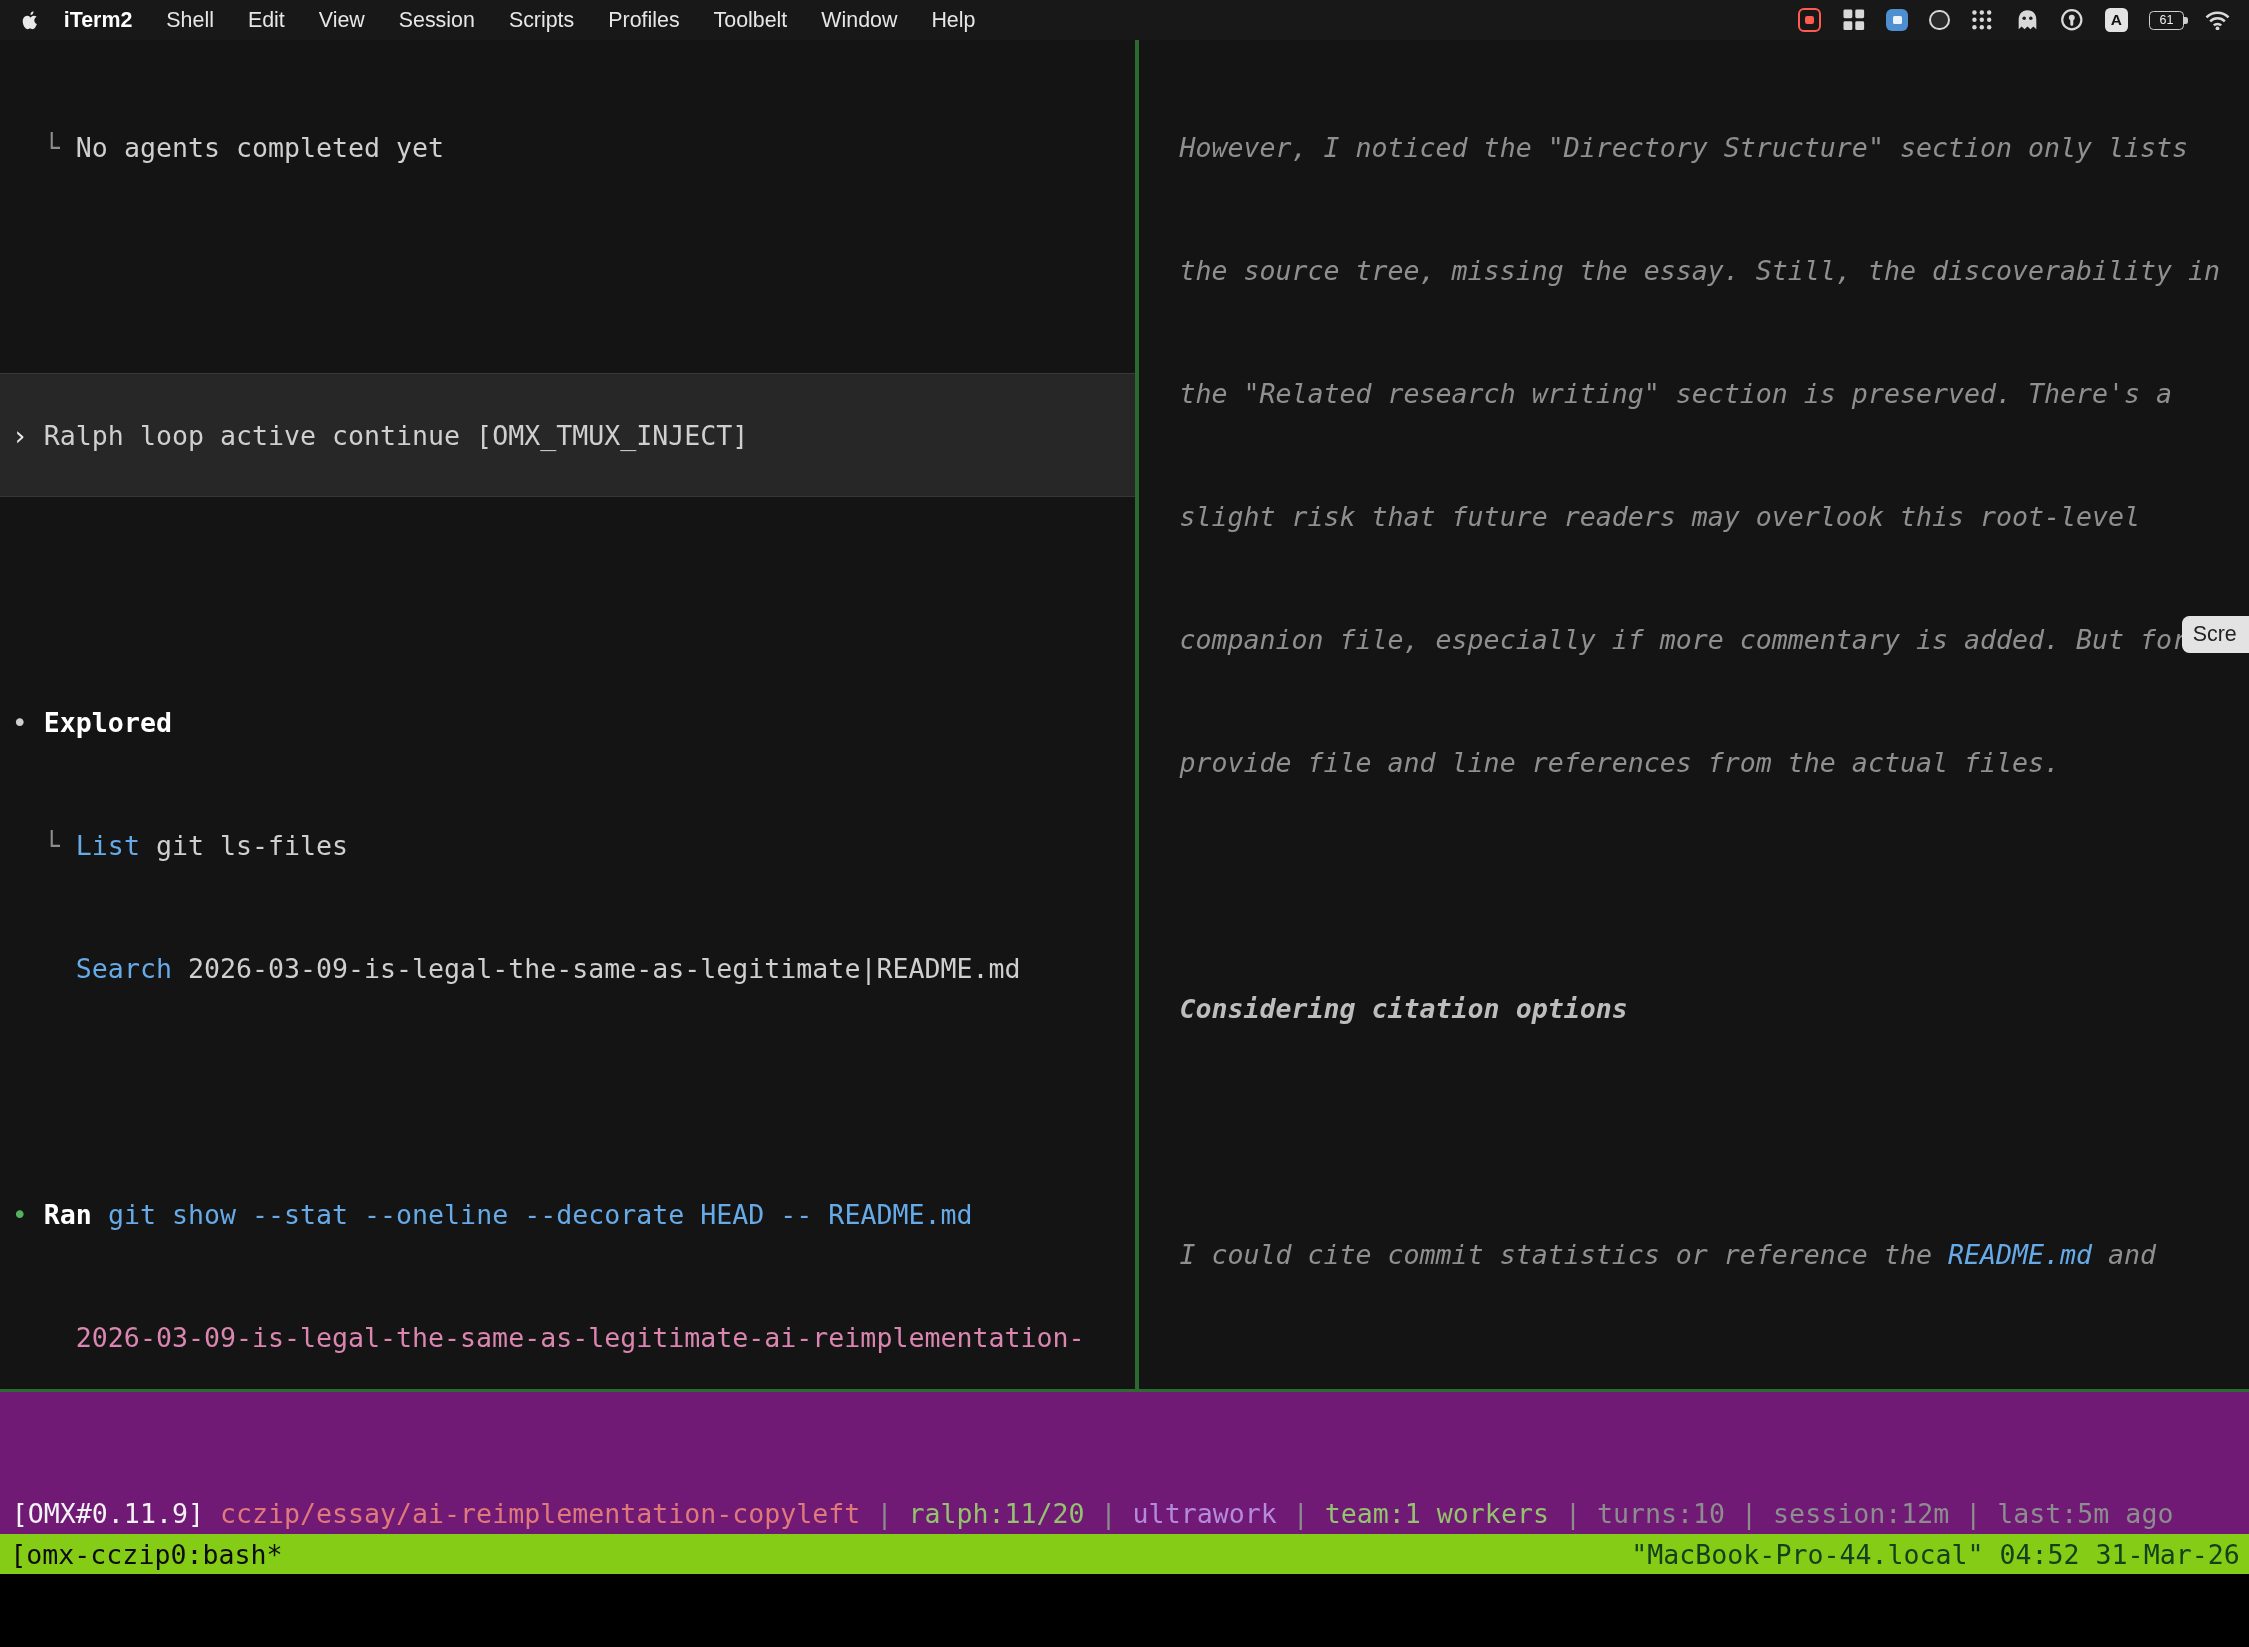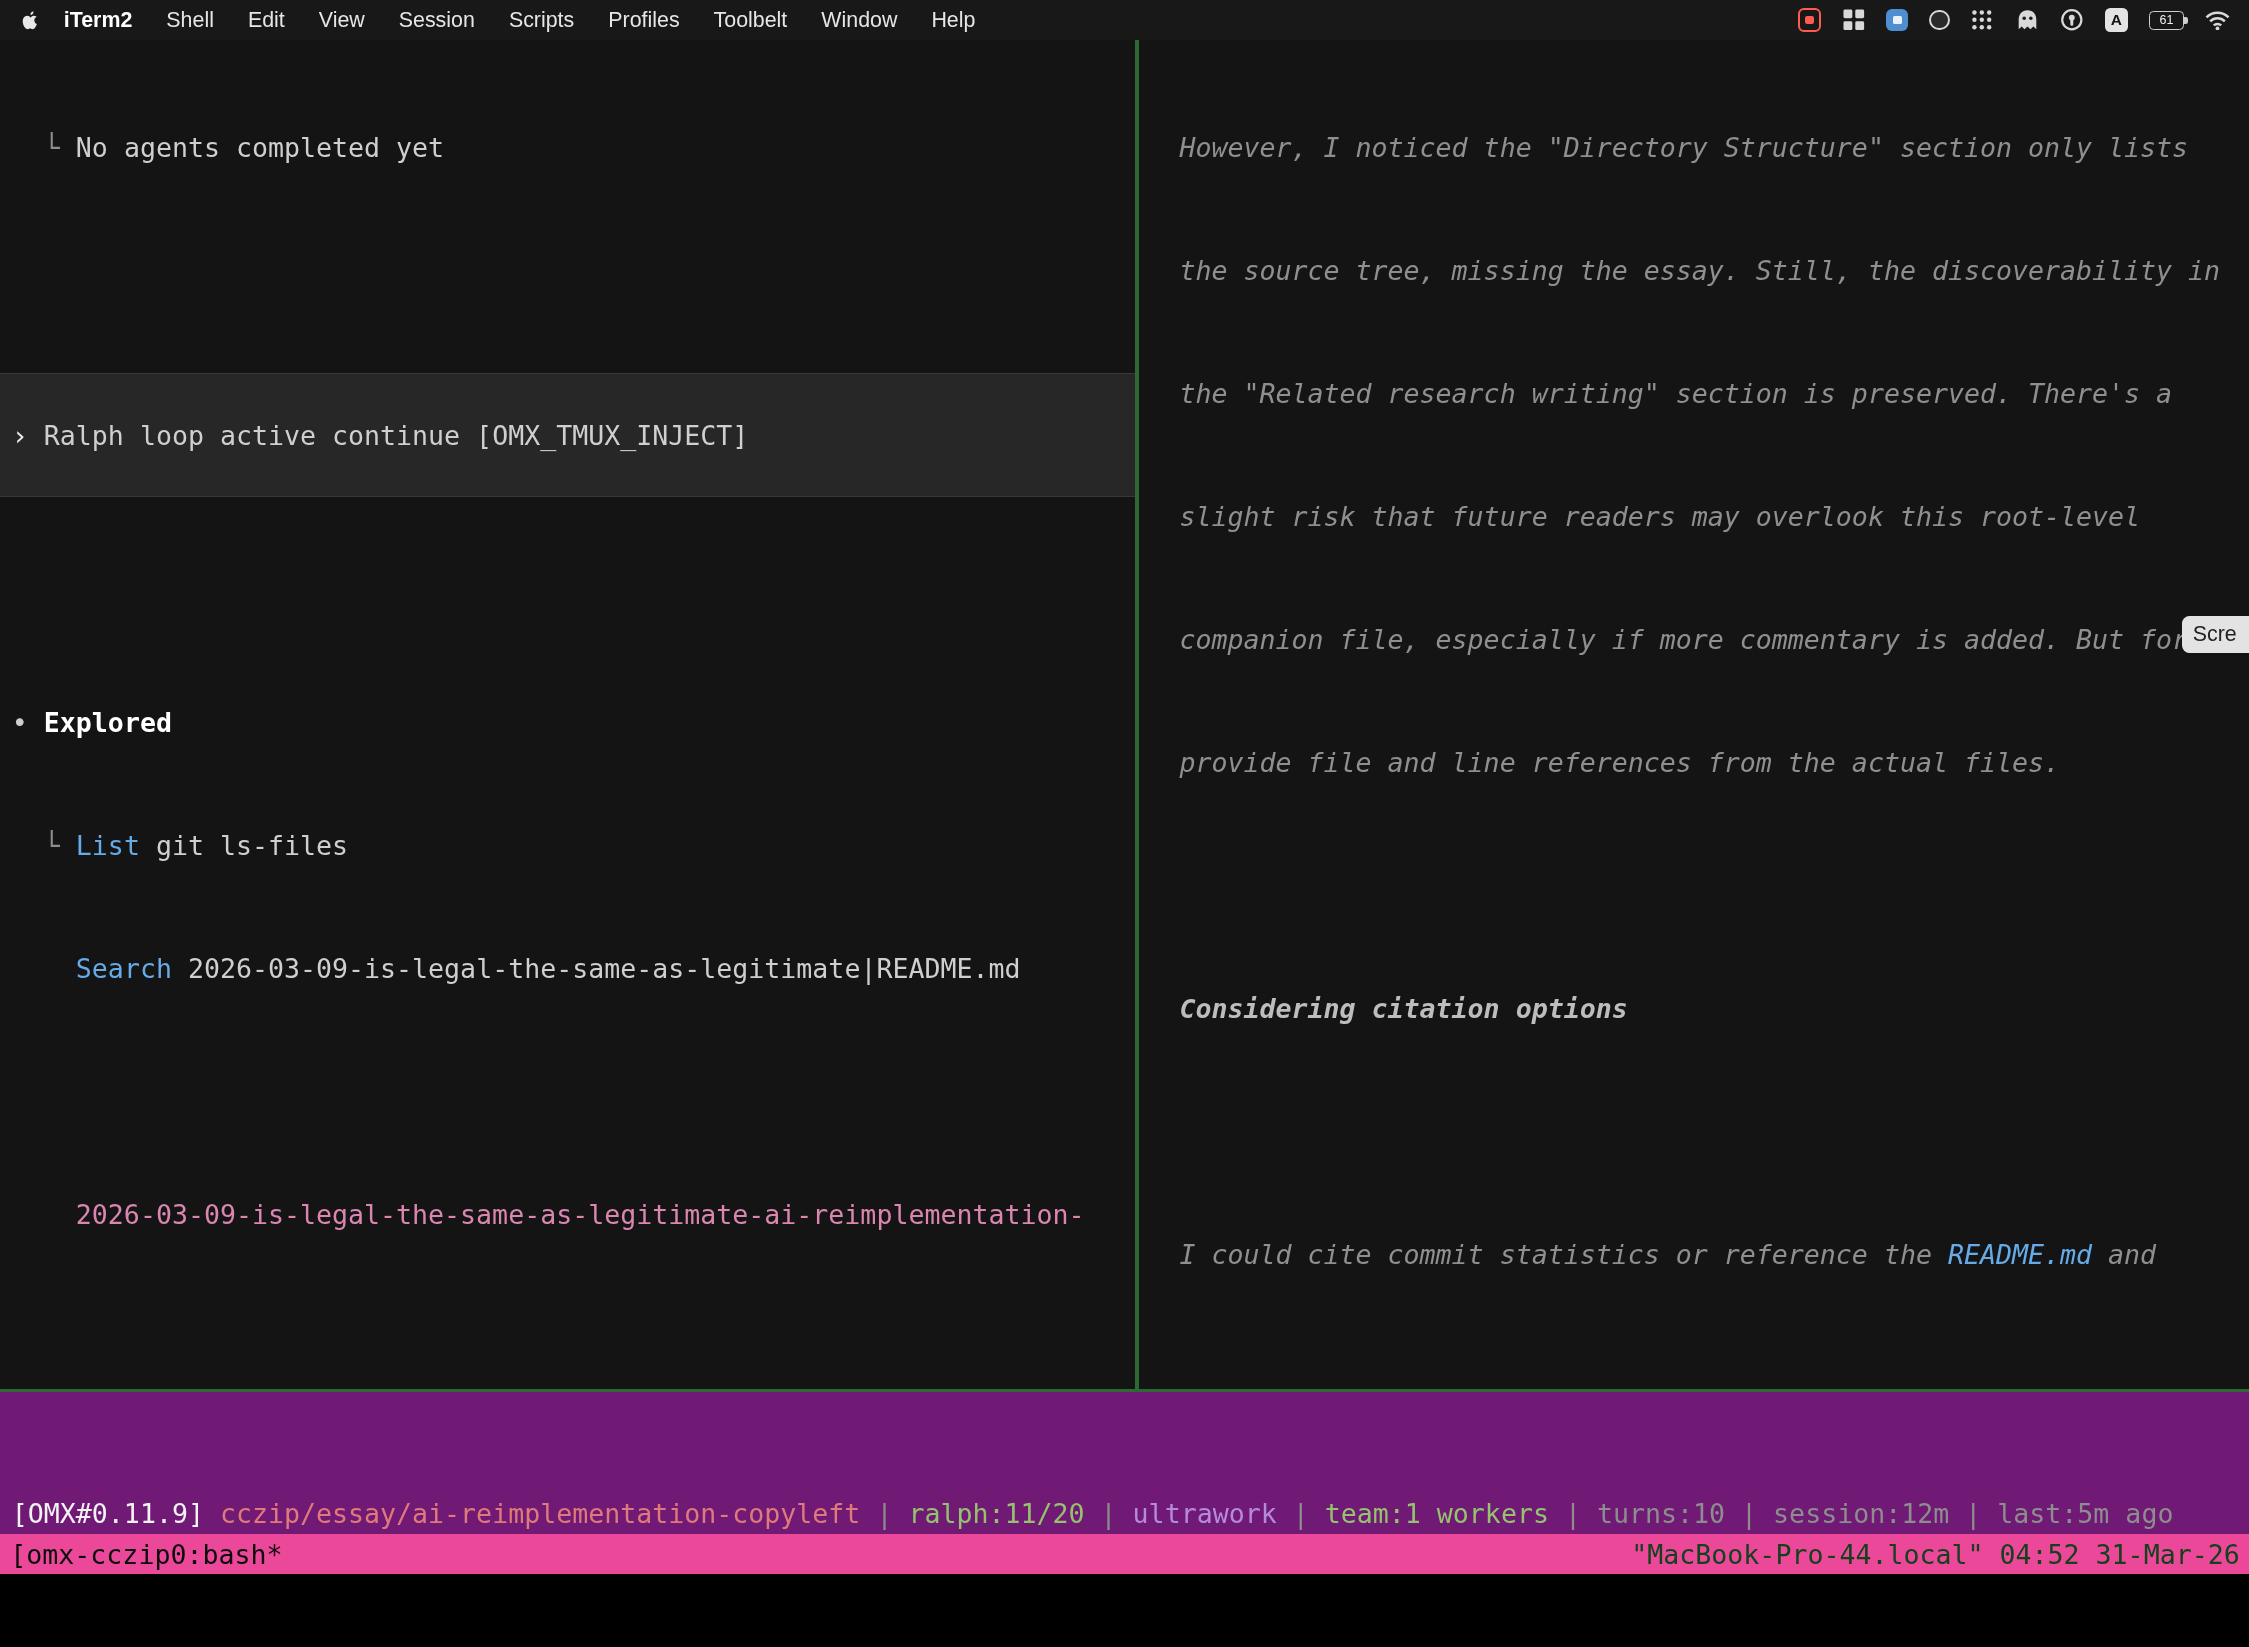--- a/index.html
+++ b/index.html
@@ -70,21 +70,21 @@
   .divider-h { height:3px; background:#2c6a31; }
   .omx-area { height:142px; background:#701a75; font-family:"DejaVu Sans Mono","Liberation Mono",monospace;
               font-size:26.6px; line-height:41px; white-space:pre; }
   .omx-line { padding:19px 0 0 11.8px; }
   .c-ver { color:#f2f2f2; }
   .c-path { color:#e07a7a; }
   .c-ralph { color:#94c26e; }
   .c-ultra { color:#b48bd9; }
   .c-team { color:#94c26e; }
 
-  .tmux-bar { height:40px; background:#ec4899; display:flex; align-items:center; justify-content:space-between;
+  .tmux-bar { height:40px; background:#84cc16; display:flex; align-items:center; justify-content:space-between;
               font-family:"DejaVu Sans Mono","Liberation Mono",monospace; font-size:26.6px; padding:0 10.3px; white-space:pre; }
   .tmux-left { color:#0c0c0c; }
   .tmux-right { color:#14411c; }
   .bottom-gap { height:17.7px; background:#000; }
 </style>
 </head>
 <body>
 
 <div class="screen">
 
@@ -176,20 +176,21 @@
 
     <div class="pane pane-l">
       <div class="line"><span class="dm">  └ </span><span class="fg">No agents completed yet</span></div>
       <div class="line"></div>
       <div class="hlbox ralph-box"><span class="wt">› </span><span class="fg">Ralph loop active continue [OMX_TMUX_INJECT]</span></div>
       <div class="line"></div>
       <div class="line"><span class="fg">• </span><span class="wb">Explored</span></div>
       <div class="line"><span class="dm">  └ </span><span class="bl">List</span><span class="fg"> git ls-files</span></div>
       <div class="line"><span class="fg">    </span><span class="bl">Search</span><span class="fg"> 2026-03-09-is-legal-the-same-as-legitimate|README.md</span></div>
       <div class="line"></div>
+      <div class="line"><span class="gr">• </span><span class="wb">Ran</span><span class="bl"> git show --stat --oneline --decorate HEAD -- README.md</span></div>
       <div class="line"><span class="pk">    2026-03-09-is-legal-the-same-as-legitimate-ai-reimplementation-</span></div>
       
       
       
       
       
       
       
       
       

